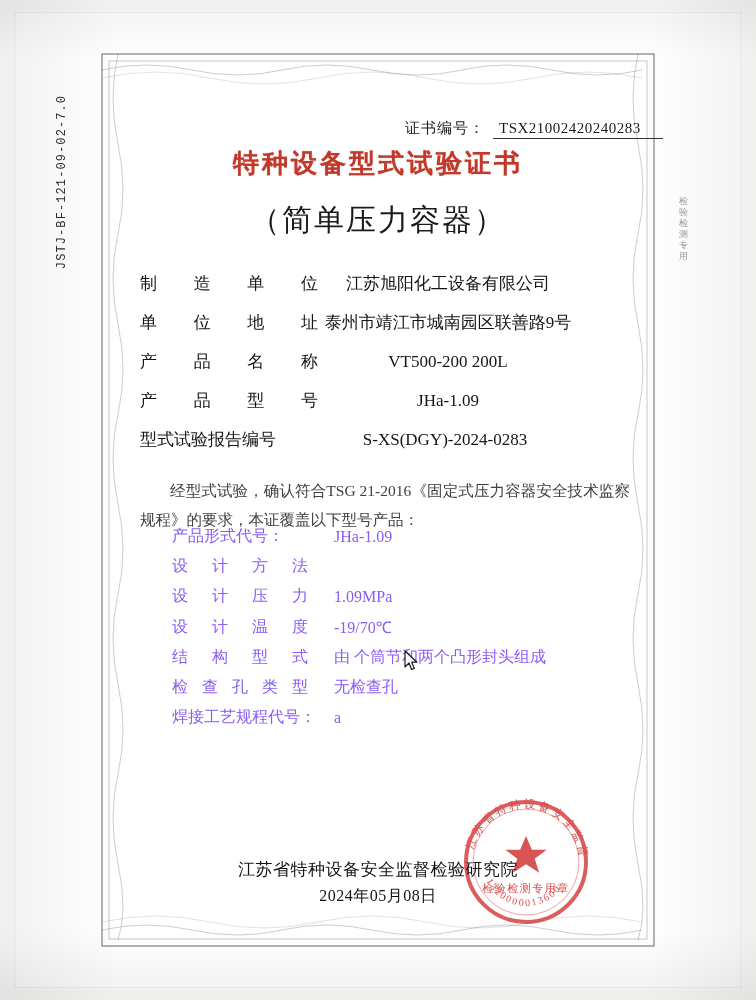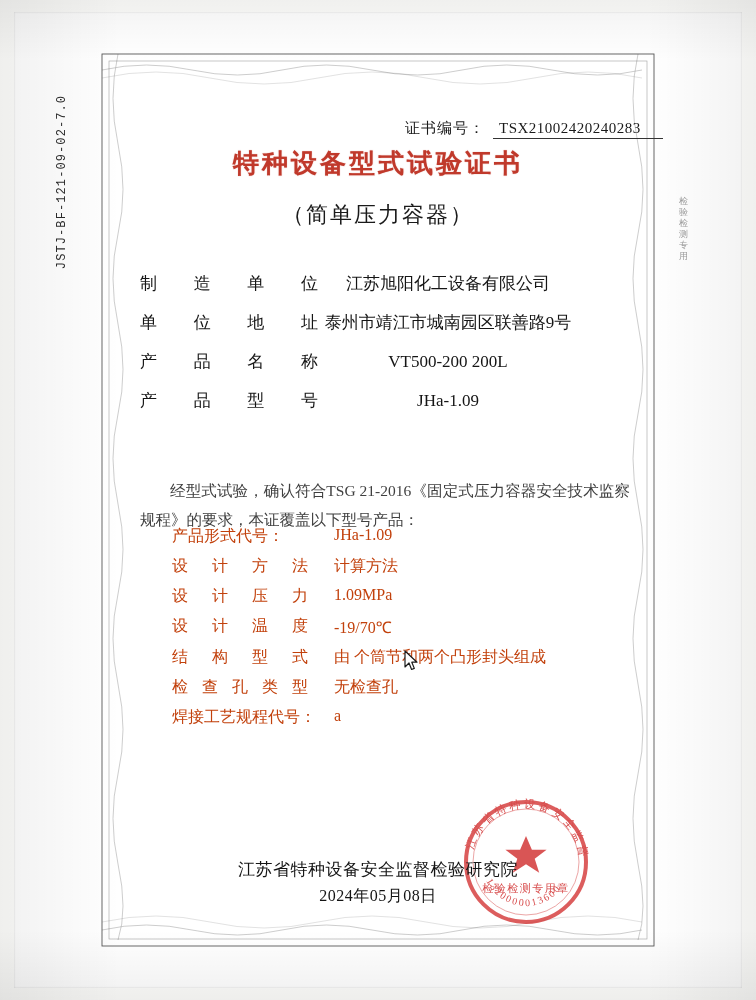--- a/index.html
+++ b/index.html
@@ -119,21 +119,21 @@
     font-size: 26px;
     letter-spacing: 3px;
     color: #c0392b;
     text-shadow: 0 0 1px rgba(192,57,43,0.6);
   }
   .title-sub {
     position: absolute;
     left: 0; right: 0;
     top: 200px;
     text-align: center;
-    font-size: 22px;
+    font-size: 30px;
     letter-spacing: 2px;
     color: #1a1a1a;
   }
 
   
   .fields {
     position: absolute;
     left: 140px;
     top: 272px;
     width: 480px;
@@ -179,24 +179,24 @@
 
   
   .specs {
     position: absolute;
     left: 172px;
     top: 526px;
     width: 450px;
   }
   .spec-row {
     display: flex;
-    align-items: flex-start;
+    align-items: center;
     margin-bottom: 9px;
     font-size: 16px;
-    color: #c2410c;
+    color: #8b5cf6;
   }
   .spec-label {
     width: 136px;
     flex: 0 0 136px;
     display: flex;
     justify-content: space-between;
     padding-right: 4px;
     white-space: nowrap;
   }
   .spec-label.nogap { display: block; }
@@ -320,39 +320,42 @@
     </div>
     <div class="field-row">
       <div class="field-label spaced">
         <span>产</span>
           <span>品</span>
           <span>型</span>
           <span>号</span>
       </div>
       <div class="field-value">JHa-1.09</div>
     </div>
+    <div class="field-row">
+      <div class="field-label">型式试验报告编号</div>
+      <div class="field-value">S-XS(DGY)-2024-0283</div>
+    </div>
   </div>
 
   <div class="para">
     <span class="indent"></span><span>经型式试验，确认符合TSG 21-2016《固定式压力容器安全技术监察规程》的要求，本证覆盖以下型号产品：</span>
   </div>
 
   <div class="specs">
     <div class="spec-row">
       <div class="spec-label nogap">产品形式代号：</div>
       <div class="spec-value">JHa-1.09</div>
     </div>
     <div class="spec-row">
       <div class="spec-label">
           <span>设</span>
           <span>计</span>
           <span>方</span>
           <span>法</span>
         </div>
-      <div class="spec-value">计算方法</div>
     </div>
     <div class="spec-row">
       <div class="spec-label">
           <span>设</span>
           <span>计</span>
           <span>压</span>
           <span>力</span>
         </div>
       <div class="spec-value">1.09MPa</div>
     </div>

